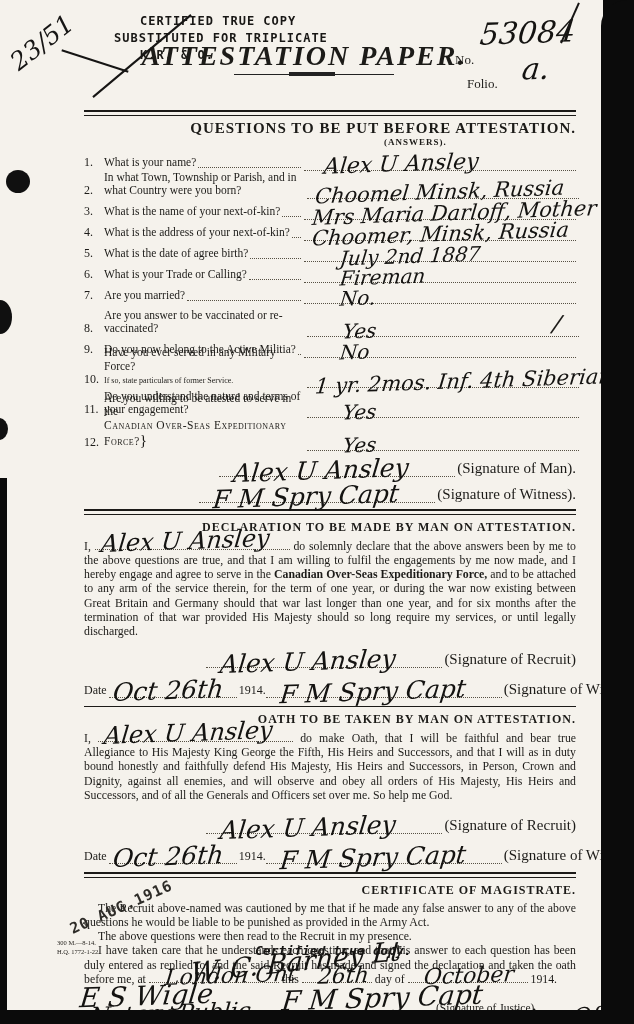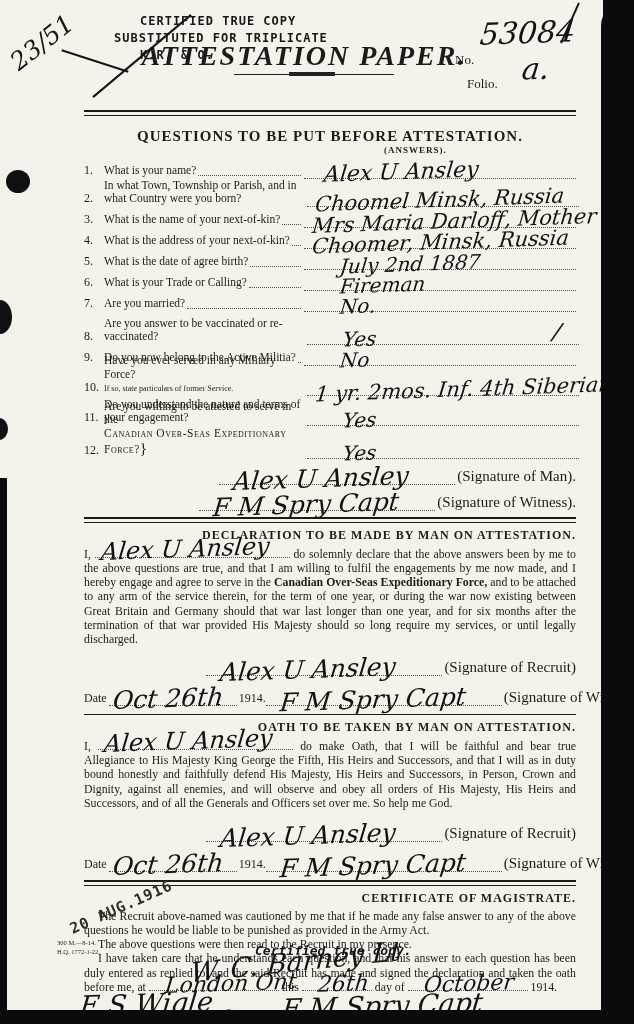--- a/index.html
+++ b/index.html
@@ -51,21 +51,21 @@
   .rule-single{border-top:1.5px solid #1c1b18;height:0;}
 
   
   .hw{
     display:inline-block;
     font-family:"DejaVu Serif", serif;font-style:italic;color:#141311;
     transform:rotate(-2deg) skewX(-8deg);white-space:nowrap;line-height:1;
   }
 
   
-  .q-heading{text-align:center;font-size:15px;font-weight:bold;letter-spacing:1px;margin-top:12px;}
+  .q-heading{text-align:right;font-size:15px;font-weight:bold;letter-spacing:1px;margin-top:4px;}
   .answers-header{margin-left:300px;font-size:9px;font-weight:bold;letter-spacing:1px;}
   .qrow{display:flex;align-items:flex-end;position:relative;}
   .qnum{width:20px;font-size:12px;flex:none;padding-bottom:1px;}
   .qtext{max-width:198px;font-size:11.5px;line-height:1.18;flex:none;padding-bottom:1px;}
   .qnote{font-size:8px;line-height:1;}
   .qlead{flex:1 1 6px;border-bottom:1px dotted #575144;margin:0 3px 3px 2px;align-self:flex-end;height:3px;}
   .ansline{
     width:272px;flex:none;border-bottom:1px dotted #575144;
     position:relative;align-self:flex-end;height:4px;
   }

